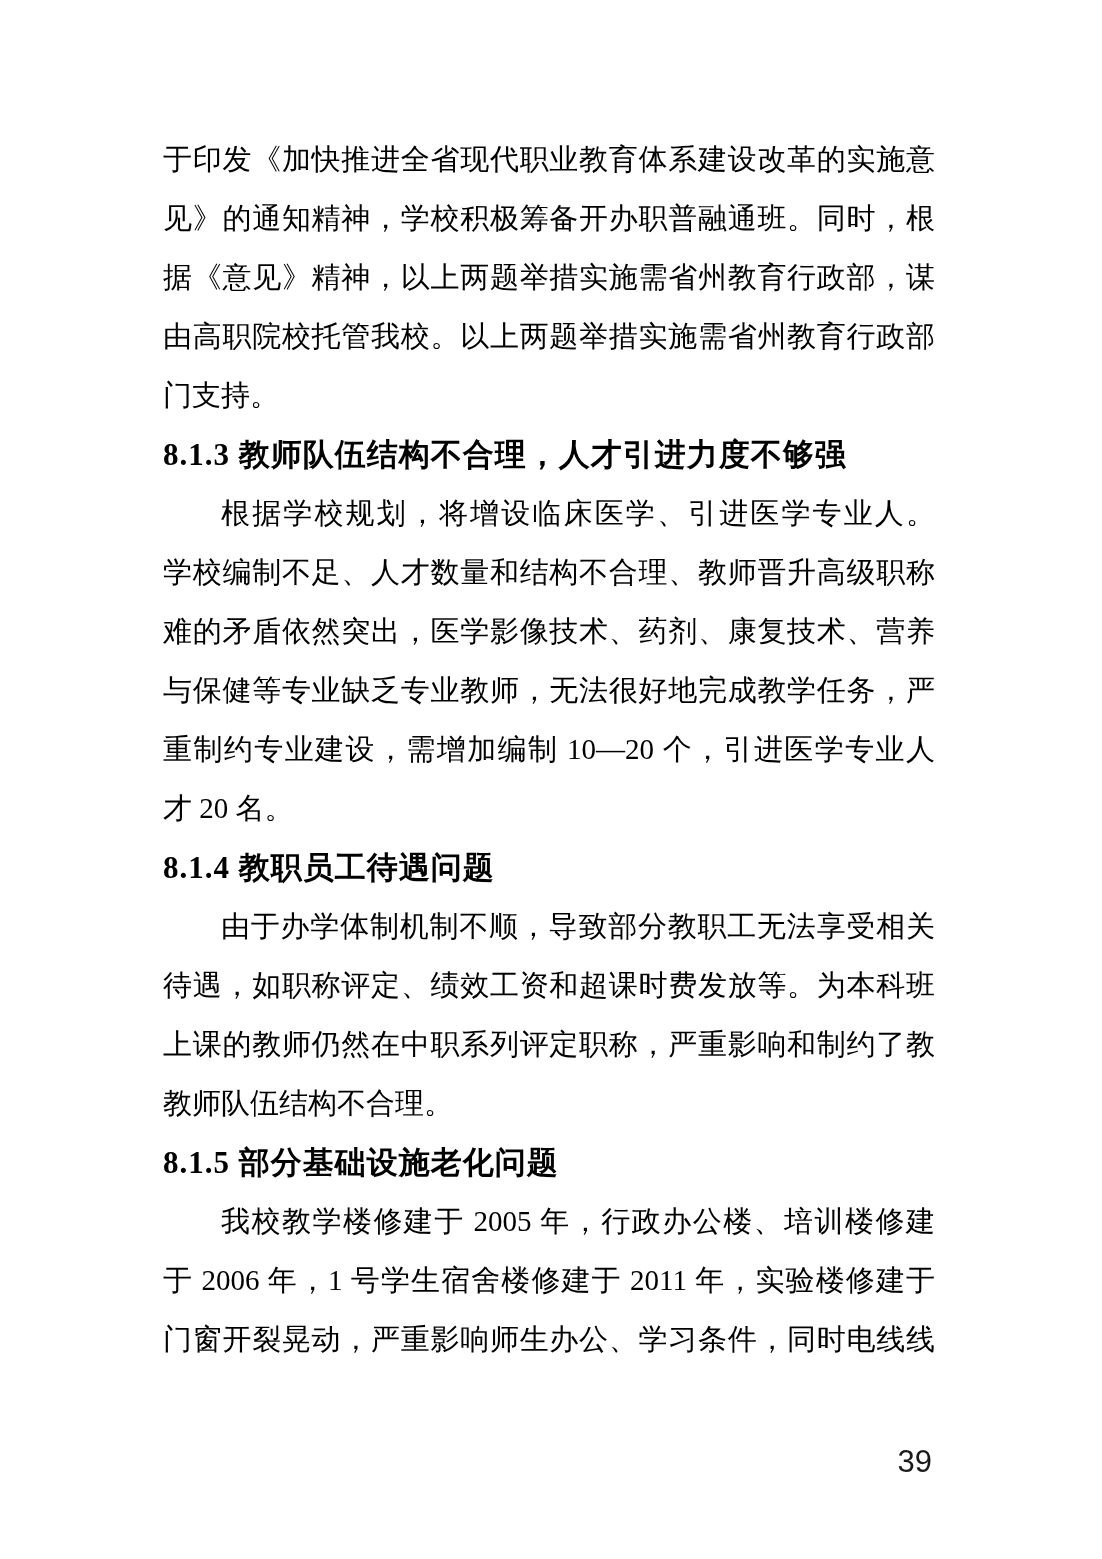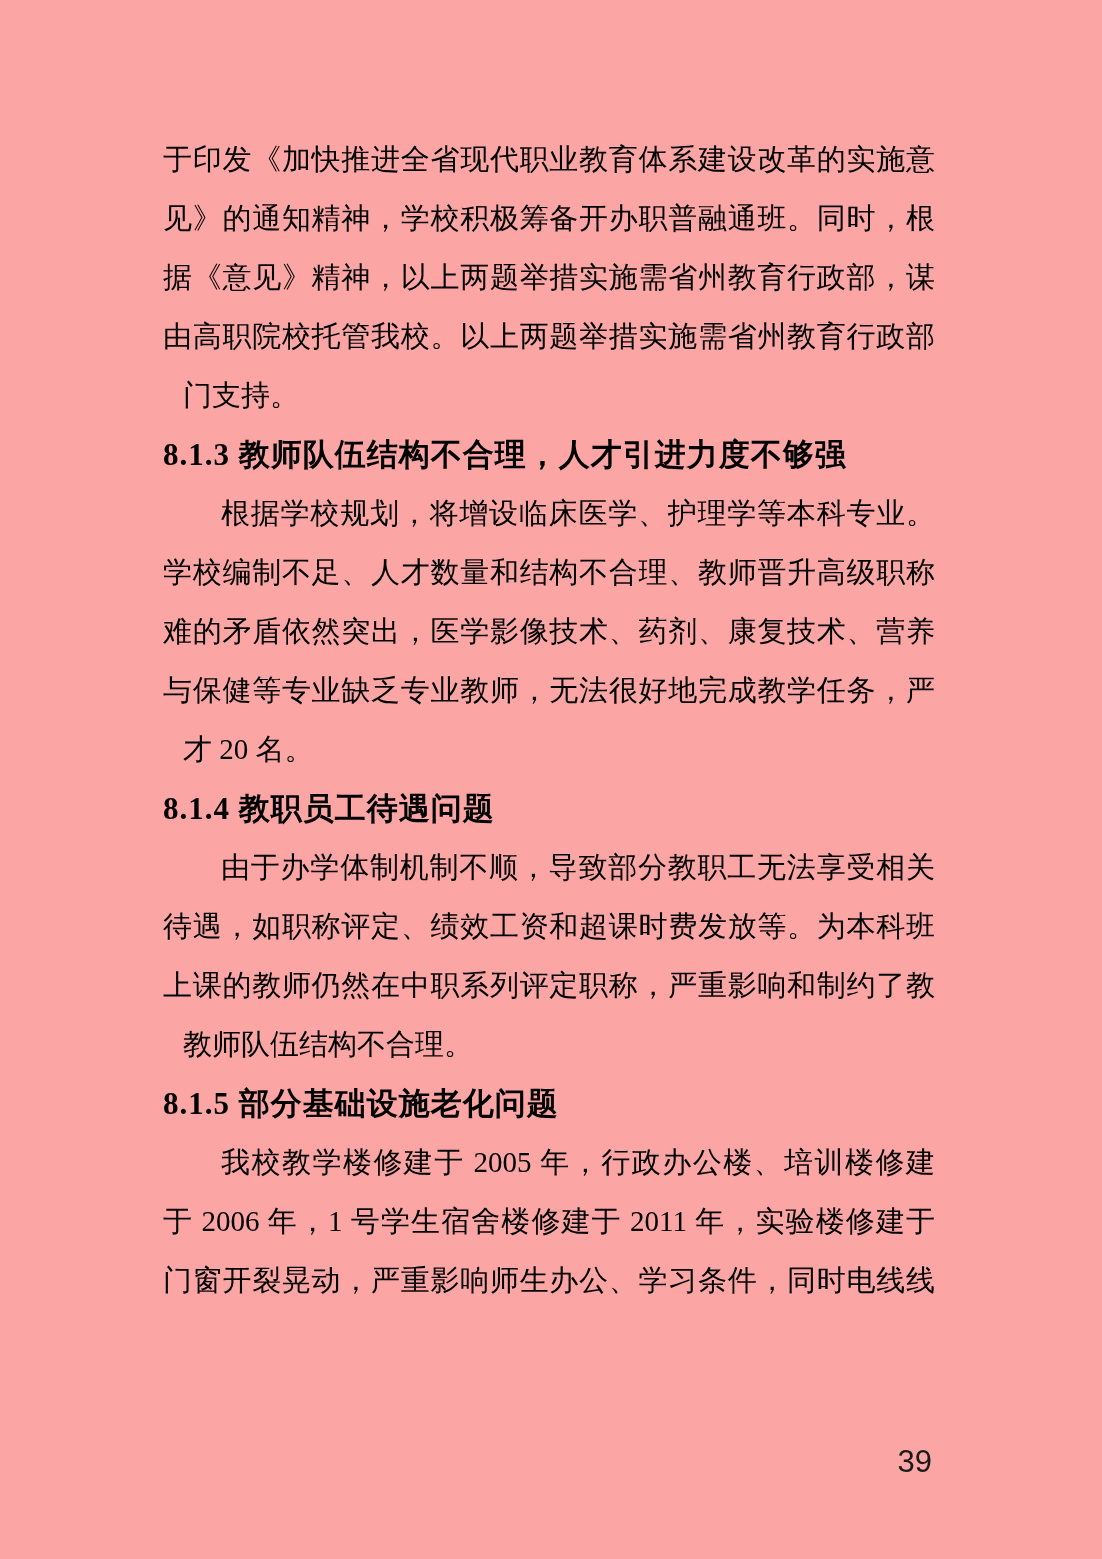--- a/index.html
+++ b/index.html
@@ -5,21 +5,21 @@
   html, body {
     margin: 0;
     padding: 0;
     background: #e8e8e8;
   }
   .page {
     position: relative;
     width: 1102px;
     height: 1559px;
     margin: 0 auto;
-    background: #fca5a5;
+    background: #ffffff;
     color: #000000;
     font-family: "Liberation Serif", serif;
     overflow: hidden;
   }
   .content {
     position: absolute;
     left: 163px;
     top: 130px;
     width: 772px;
   }
@@ -27,21 +27,21 @@
   .line {
     height: 59px;
     line-height: 59px;
     font-size: 29px;
     text-align: justify;
     text-align-last: justify;
     overflow: hidden;
     white-space: normal;
   }
   .line.indent { text-indent: 58px; }
-  .line.last { text-align-last: left; margin-left: 20px; }
+  .line.last { text-align-last: left; }
   .heading {
     height: 59px;
     line-height: 59px;
     font-size: 31px;
     font-weight: bold;
     text-align: left;
     text-align-last: left;
     overflow: hidden;
     letter-spacing: 1px;
   }
@@ -66,24 +66,25 @@
       <div class="line">于印发《加快推进全省现代职业教育体系建设改革的实施意</div>
       <div class="line">见》的通知精神，学校积极筹备开办职普融通班。同时，根</div>
       <div class="line">据《意见》精神，以上两题举措实施需省州教育行政部，谋求</div>
       <div class="line">由高职院校托管我校。以上两题举措实施需省州教育行政部</div>
       <div class="line last">门支持。</div>
     </div>
 
     <div class="heading">8.1.3 教师队伍结构不合理，人才引进力度不够强</div>
 
     <div class="para">
-      <div class="line indent">根据学校规划，将增设临床医学、护理学等本科专业。</div>
+      <div class="line indent">根据学校规划，将增设临床医学、引进医学专业人。</div>
       <div class="line">学校编制不足、人才数量和结构不合理、教师晋升高级职称</div>
       <div class="line">难的矛盾依然突出，医学影像技术、药剂、康复技术、营养</div>
       <div class="line">与保健等专业缺乏专业教师，无法很好地完成教学任务，严</div>
+      <div class="line">重制约专业建设，需增加编制 10—20 个，引进医学专业人</div>
       <div class="line last">才 20 名。</div>
     </div>
 
     <div class="heading">8.1.4 教职员工待遇问题</div>
 
     <div class="para">
       <div class="line indent">由于办学体制机制不顺，导致部分教职工无法享受相关</div>
       <div class="line">待遇，如职称评定、绩效工资和超课时费发放等。为本科班</div>
       <div class="line">上课的教师仍然在中职系列评定职称，严重影响和制约了教</div>
       <div class="line last">教师队伍结构不合理。</div>

